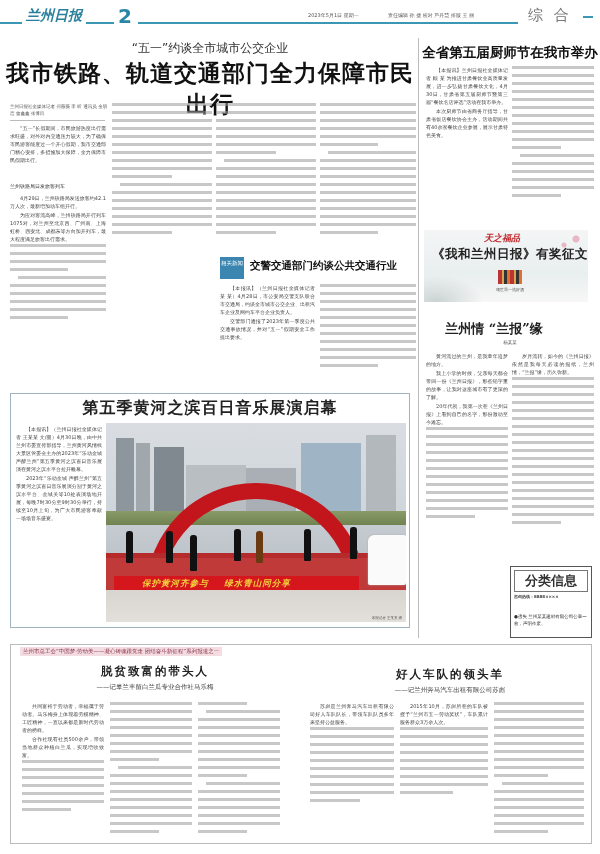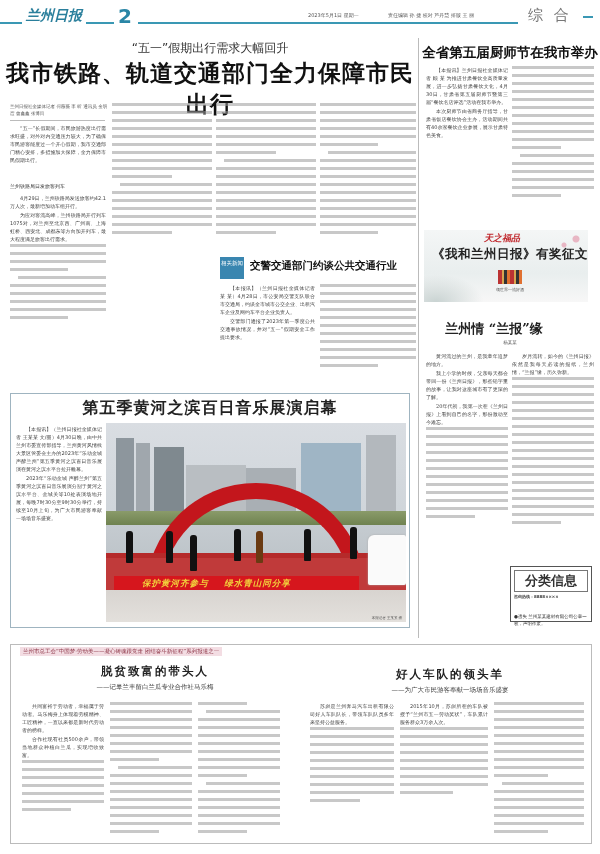--- a/index.html
+++ b/index.html
@@ -62,21 +62,21 @@
   .arch { position: absolute; left: 40px; top: 60px; width: 220px; height: 150px; border-radius: 110px 110px 0 0; border: 16px solid #c3161c; border-bottom: none; }
   .stage { position: absolute; left: 0; top: 135px; width: 100%; height: 40px; background: #c03a3a; }
   .stage-top { position: absolute; left: 0; top: 130px; width: 100%; height: 8px; background: #b52a2a; }
   .performer { position: absolute; width: 7px; height: 32px; background: #111; border-radius: 3px 3px 1px 1px; }
   .banner { position: absolute; left: 8px; top: 153px; width: 245px; height: 14px; background: #d6161d; color: #f2d23c; font-size: 8.5px; font-weight: bold; font-family: "DejaVu Sans", sans-serif; line-height: 14px; padding-left: 28px; font-style: italic; letter-spacing: 1px; white-space: pre; }
   .piano { position: absolute; left: 262px; top: 112px; width: 38px; height: 50px; background: #fafafa; border-radius: 6px 2px 2px 2px; box-shadow: 0 0 2px #aaa; }
   .ground { position: absolute; left: 0; top: 167px; width: 100%; height: 32px; background: linear-gradient(180deg,#d8d4d0,#e3e0dc); }
   .photo-credit { position: absolute; right: 4px; bottom: 2px; font-size: 3.5px; color: #555; font-family: "DejaVu Sans", sans-serif; }
 
   
-  .classified { position: absolute; left: 510px; top: 566px; width: 82px; height: 56px; border: 1px solid #555; padding: 3px; }
+  .classified { position: absolute; left: 510px; top: 566px; width: 82px; height: 72px; border: 1px solid #555; padding: 3px; }
   .classified .ctitle { width: 74px; height: 22px; border: 1px solid #777; text-align: center; font-size: 13px; font-weight: bold; color: #333; font-family: "DejaVu Sans", sans-serif; line-height: 20px; }
   .classified .hotline { font-size: 4px; font-weight: bold; color: #333; margin-top: 2px; font-family: "DejaVu Sans", sans-serif; }
   .classified .notice { font-size: 4.5px; line-height: 7px; color: #333; margin-top: 14px; font-family: "DejaVu Sans", sans-serif; }
 
   
   .bottom-box { position: absolute; left: 10px; top: 644px; width: 582px; height: 200px; border: 1px solid #bbb; }
   .series-tag { position: absolute; left: 20px; top: 647px; font-size: 5.5px; color: #8a3042; background: #f3dde3; padding: 1px 3px; font-family: "DejaVu Sans", sans-serif; }
   .b-title { position: absolute; font-size: 11.5px; font-weight: bold; color: #222; text-align: center; letter-spacing: 2px; }
   .b-sub { position: absolute; font-size: 6.5px; color: #444; text-align: center; font-family: "DejaVu Sans", sans-serif; }
 </style>
@@ -88,21 +88,21 @@
   <div class="mh-line" style="left:68px;width:48px;"></div>
   <div class="mh-line" style="left:138px;width:380px;"></div>
   <div class="mh-logo">兰州日报</div>
   <div class="mh-page">2</div>
   <div class="mh-date">2023年5月1日  星期一</div>
   <div class="mh-editors">责任编辑 孙 捷  校对 芦丹慧  排版 王 丽</div>
   <div class="mh-section">综 合</div>
   <div class="mh-dash"></div>
 </div>
 
-<div class="lead-kicker">“五一”假期出行需求大幅回升</div>
+<div class="lead-kicker">“五一”约谈全市城市公交企业</div>
 <div class="lead-title">我市铁路、轨道交通部门全力保障市民出行</div>
 <div class="lead-byline">兰州日报社全媒体记者 何薇薇 李 昕  通讯员 金明霞 曾鑫鑫 张博闫</div>
 <div class="hrule" style="left:10px;top:120px;width:95px;"></div>
 
 <div class="col" style="left:10px;top:124px;width:96px;height:58px;">
   <p>“五一”长假期间，市民旅游热度出行需求旺盛，对外对内交通压力较大，为了确保市民游客能度过一个开心假期，我市交通部门精心安排，多措施加大保障，全力保障市民假期出行。</p>
 </div>
 <div class="lead-sub">兰州铁路局日发旅客列车</div>
 <div class="col" style="left:10px;top:194px;width:96px;height:192px;">
   <p>4月29日，兰州铁路局发送旅客约42.1万人次，最新增加动车组开行。</p>
@@ -311,21 +311,21 @@
   <div class="hotline">咨询热线：8888××××</div>
   <div class="notice">●遗失 兰州某某建材有限公司公章一枚，声明作废。</div>
 </div>
 
 <div class="bottom-box"></div>
 <div class="series-tag">兰州市总工会“中国梦·劳动美——凝心铸魂跟党走 团结奋斗新征程”系列报道之一</div>
 
 <div class="b-title" style="left:30px;top:664px;width:250px;">脱贫致富的带头人</div>
 <div class="b-sub" style="left:30px;top:683px;width:250px;">——记皋兰丰留白兰瓜专业合作社马乐梅</div>
 <div class="b-title" style="left:320px;top:667px;width:260px;">好人车队的领头羊</div>
-<div class="b-sub" style="left:320px;top:686px;width:260px;">——为广大市民游客奉献一场场音乐盛宴</div>
+<div class="b-sub" style="left:320px;top:686px;width:260px;">——记兰州奔马汽车出租有限公司苏彪</div>
 
 <div class="col" style="left:22px;top:702px;width:82px;height:136px;">
   <p>共同富裕于劳动者，幸福属于劳动者。马乐梅身上体现着劳模精神、工匠精神，一直以来都是新时代劳动者的榜样。</p>
   <p>合作社现有社员500余户，带领当地群众种植白兰瓜，实现增收致富。</p>
   <div class="textline"></div>
     <div class="textline"></div>
     <div class="textline"></div>
     <div class="textline"></div>
   <div class="textline"></div>
     <div class="textline"></div>

